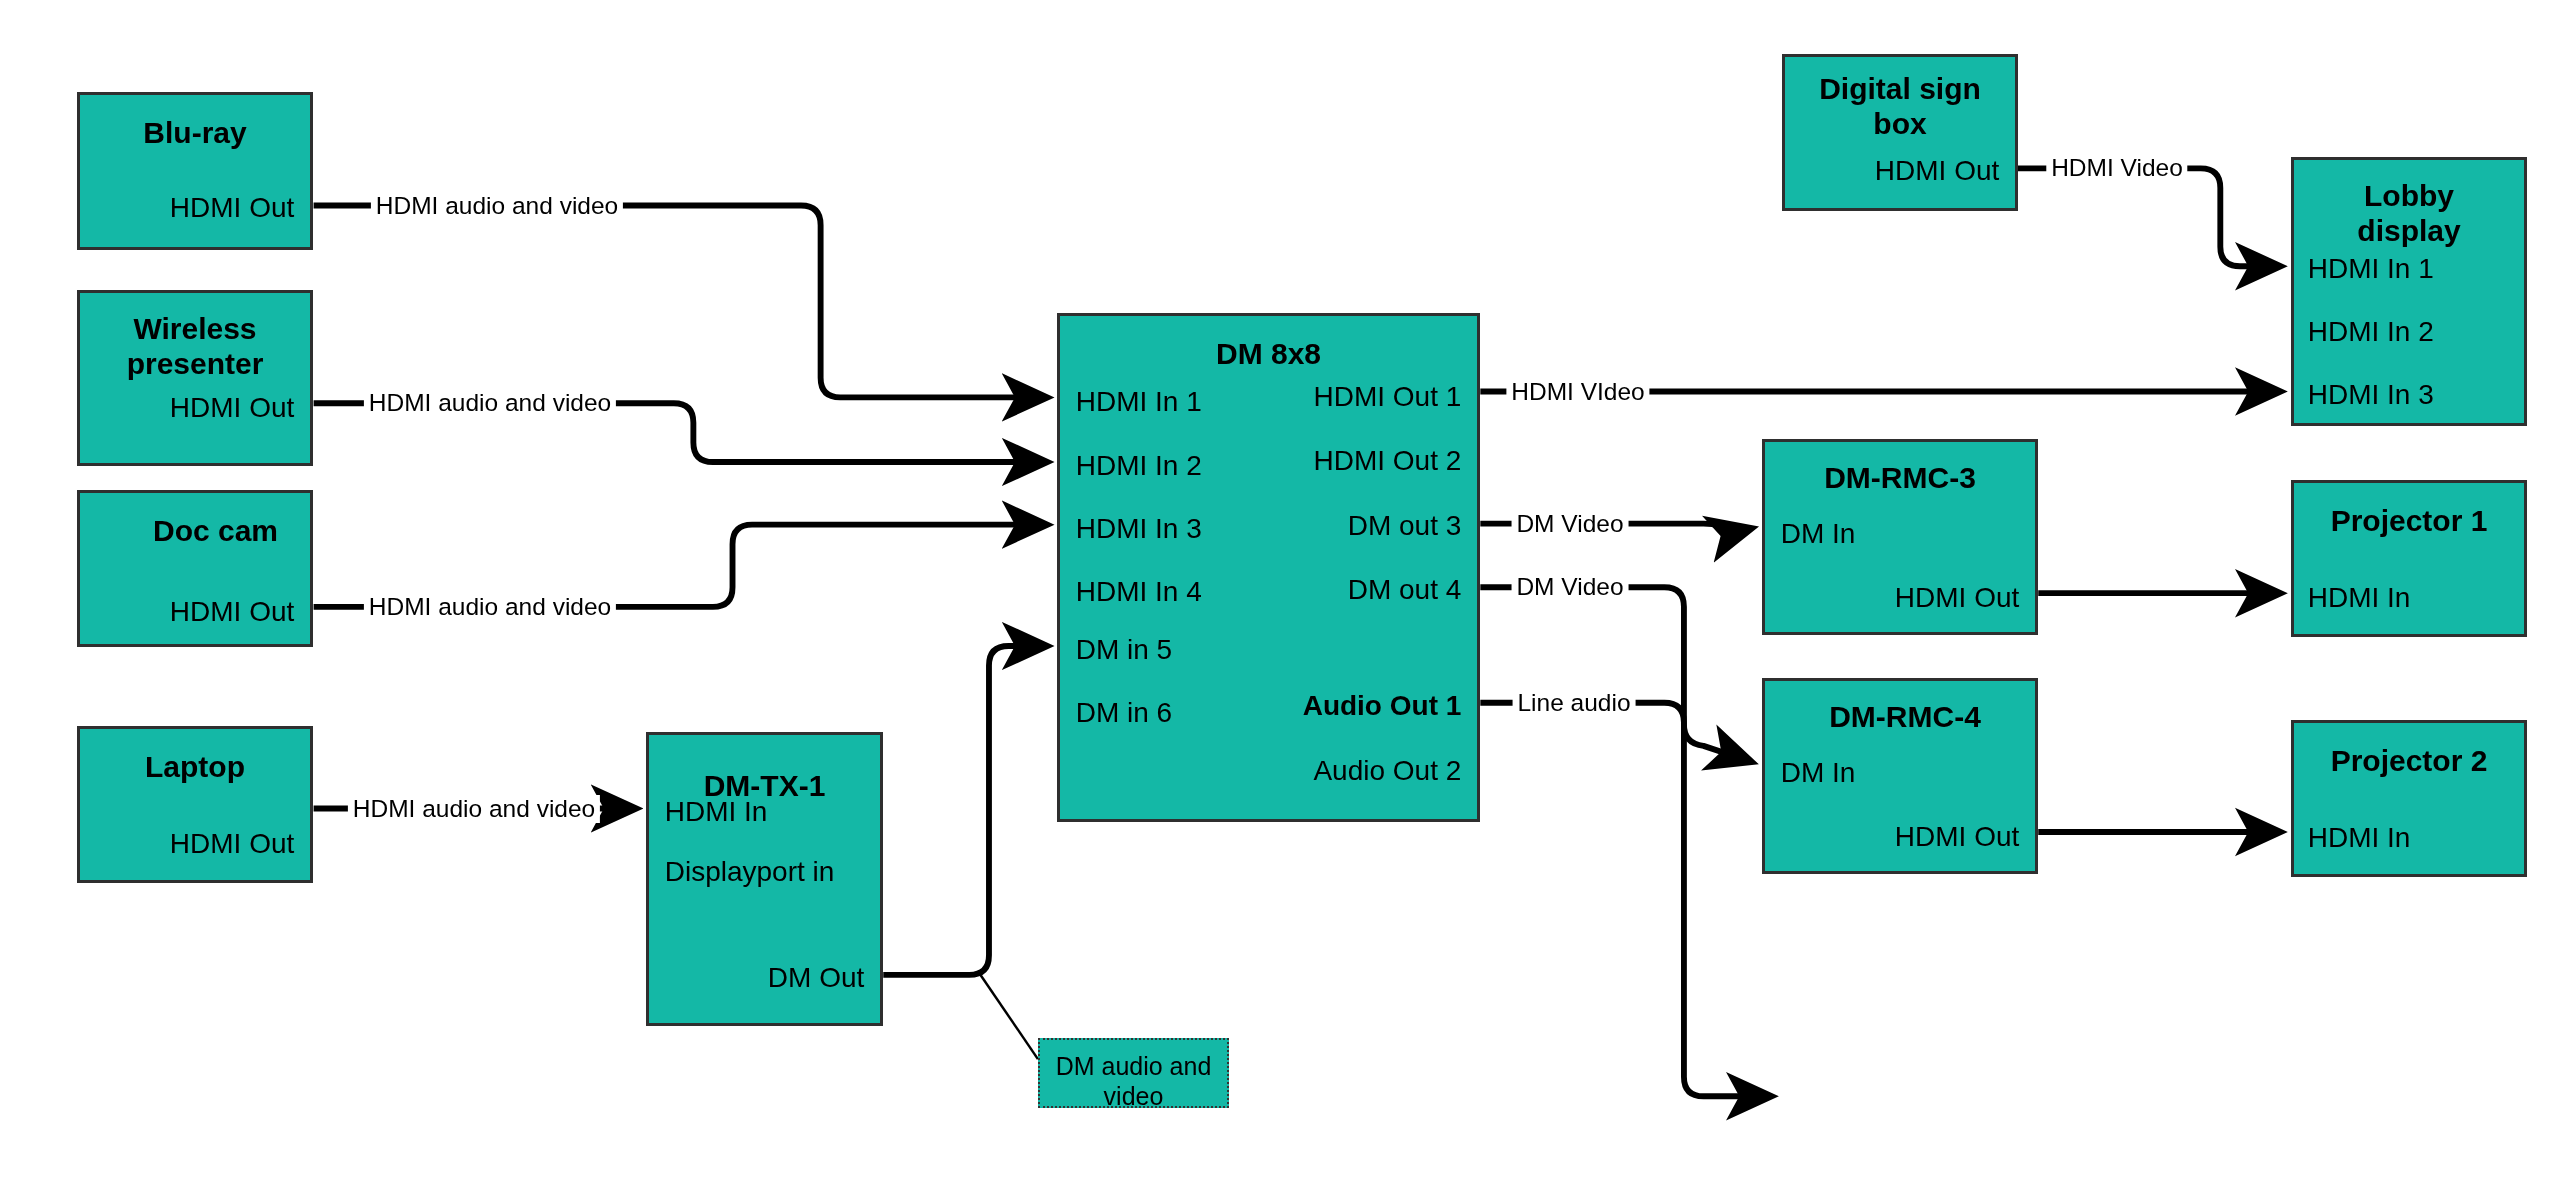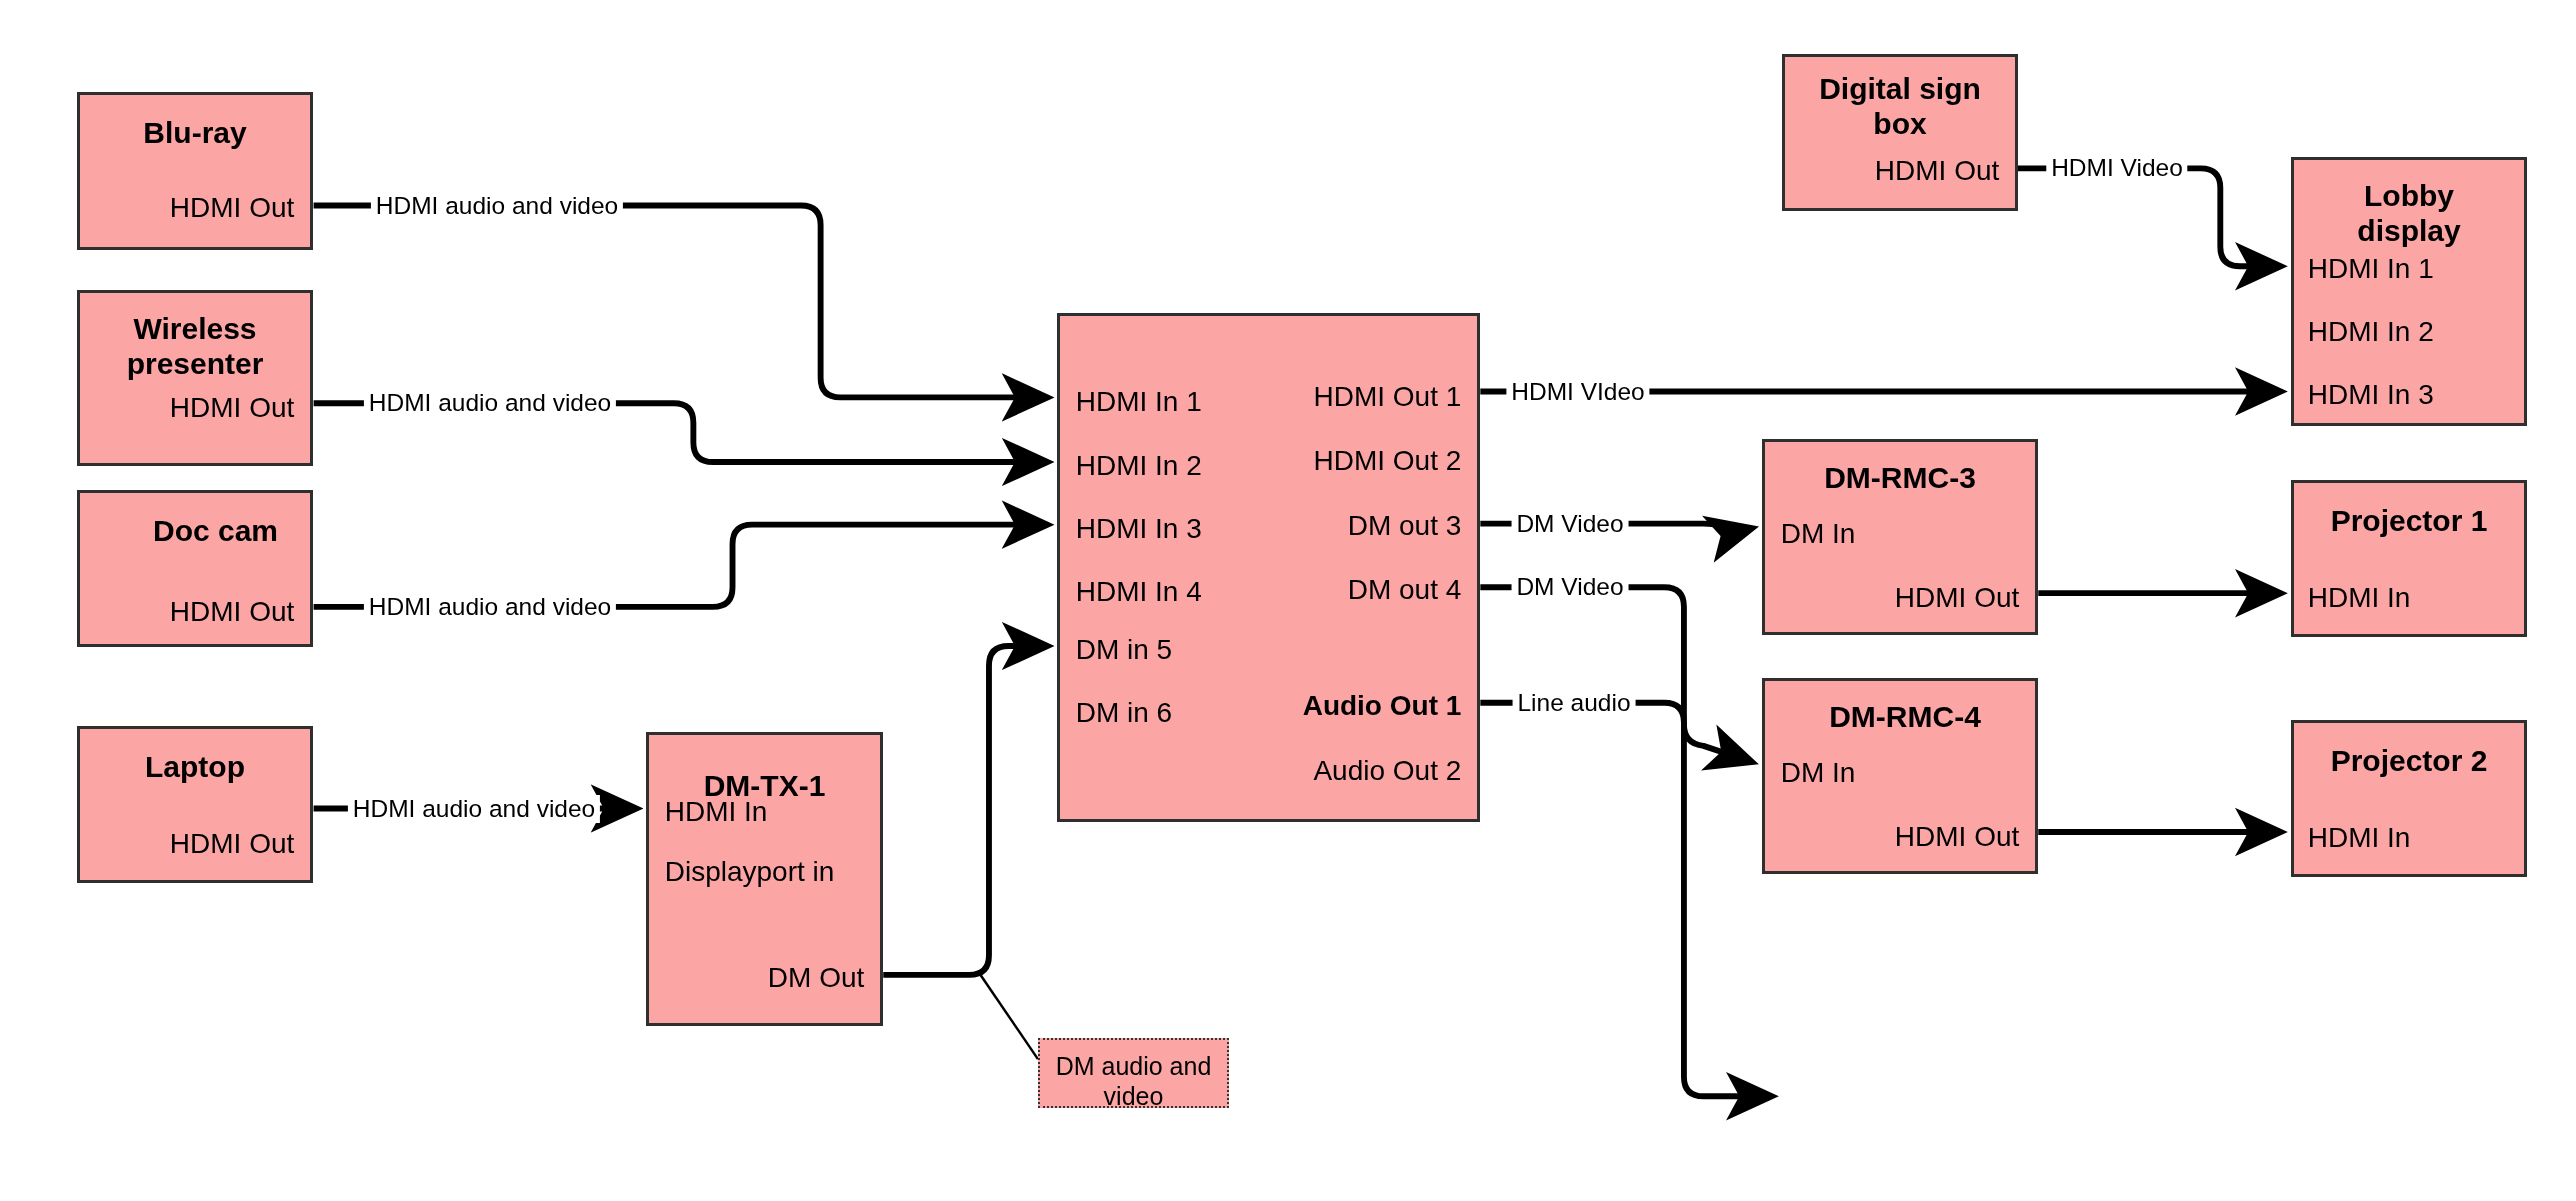--- a/index.html
+++ b/index.html
@@ -20,21 +20,21 @@
   #wires {
     position: absolute;
     left: 0; top: 0;
     width: 2576px;
     height: 1201px;
   }
   .node {
     position: absolute;
     box-sizing: border-box;
     border: 3.9px solid #2f2f2f;
-    background: #fca5a5;
+    background: #14b8a6;
     z-index: 3;
   }
   .node.dashed {
     border: 2px dotted #333333;
   }
   .node-title {
     position: absolute;
     left: 0;
     right: 0;
     text-align: center;
@@ -134,20 +134,21 @@
   </div>
 
   <div class="node" style="left:646px; top:732px; width:237px; height:294px;">
     <div class="node-title" style="top:33px;">DM-TX-1</div>
     <div class="port left" style="left:15.7px; top:61px;">HDMI In</div>
     <div class="port left" style="left:15.7px; top:121px;">Displayport in</div>
     <div class="port right" style="right:15.7px; top:227px;">DM Out</div>
   </div>
 
   <div class="node" style="left:1057px; top:313px; width:423px; height:509px;">
+    <div class="node-title" style="top:19.6px;">DM 8x8</div>
 
     <div class="port left" style="left:15.7px; top:70px;">HDMI In 1</div>
     <div class="port left" style="left:15.7px; top:134px;">HDMI In 2</div>
     <div class="port left" style="left:15.7px; top:197px;">HDMI In 3</div>
     <div class="port left" style="left:15.7px; top:260px;">HDMI In 4</div>
     <div class="port left" style="left:15.7px; top:318px;">DM in 5</div>
     <div class="port left" style="left:15.7px; top:381px;">DM in 6</div>
 
     <div class="port right" style="right:15.7px; top:65px;">HDMI Out 1</div>
     <div class="port right" style="right:15.7px; top:129px;">HDMI Out 2</div>

